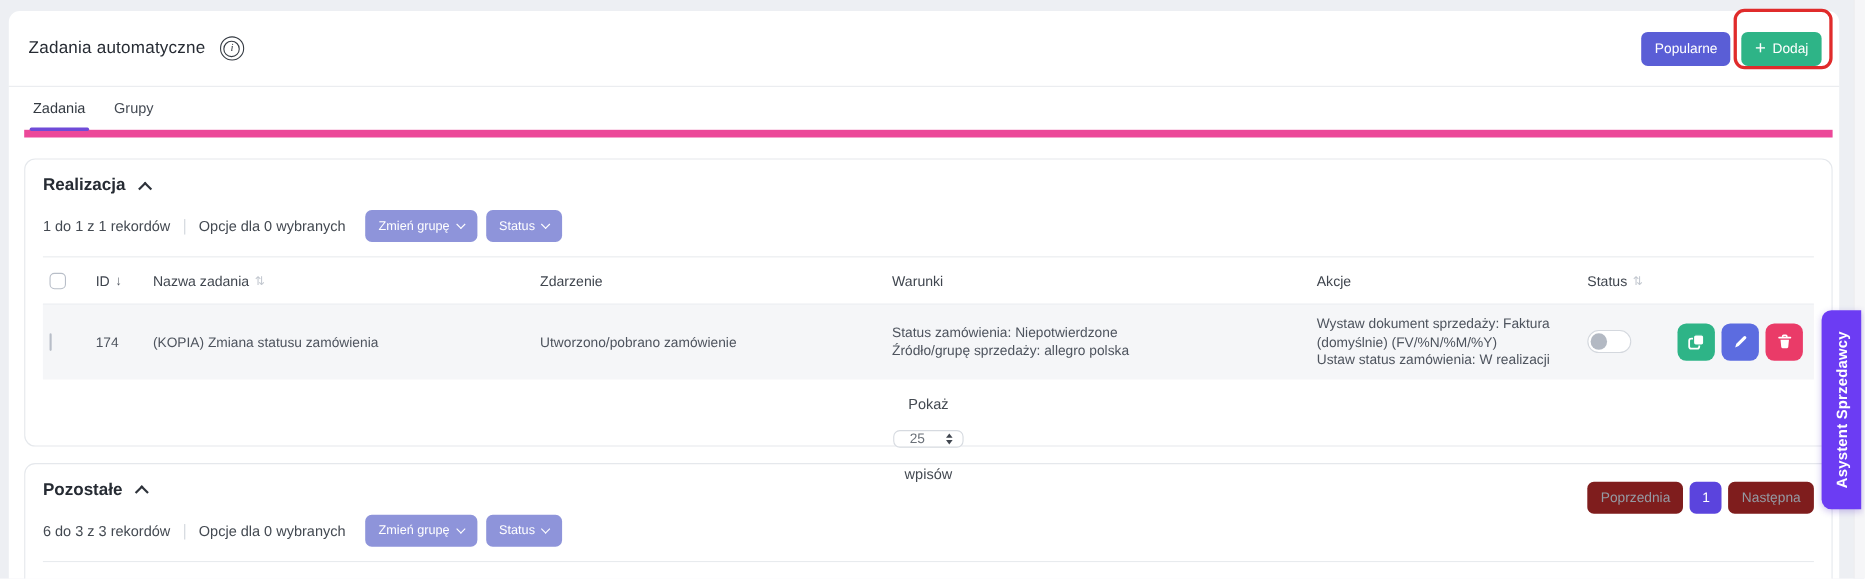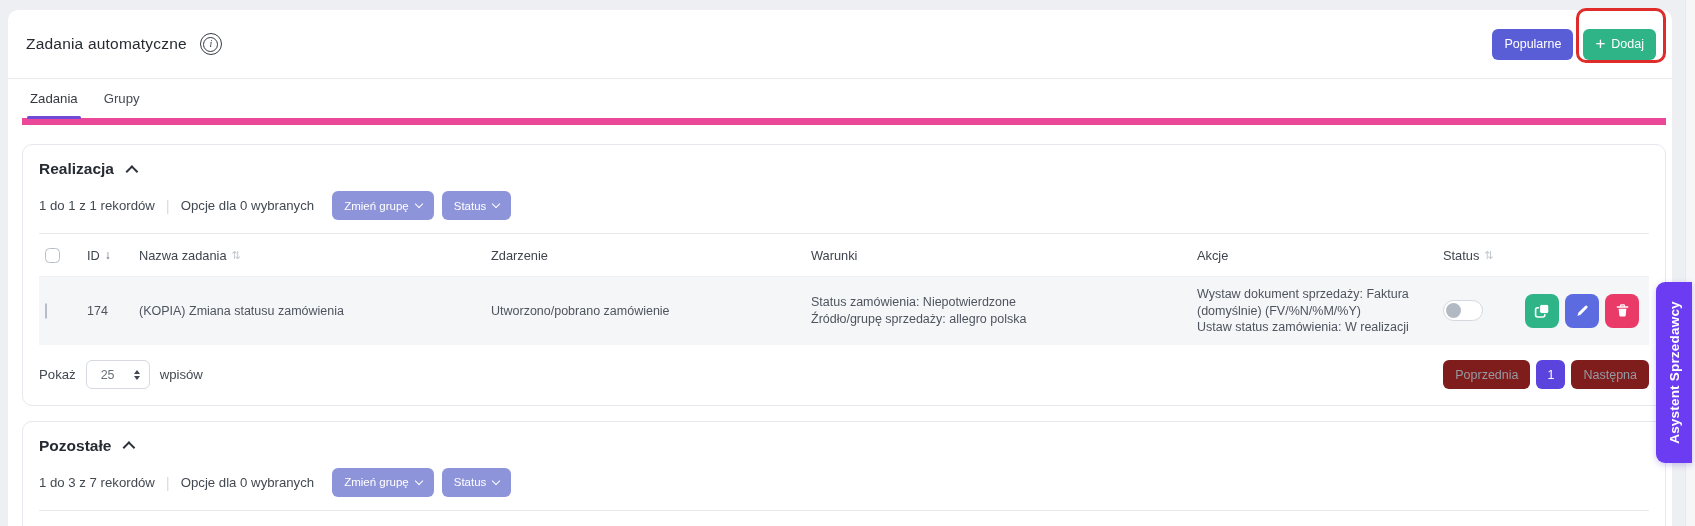--- a/index.html
+++ b/index.html
@@ -71,21 +71,21 @@
   .checkbox { width:15px; height:15px; border:1.6px solid #b8bec8; border-radius:4.5px; background:#fff; margin-left:6px; cursor:pointer; }
   .status-cell { display:flex; align-items:center; }
   .toggle { width:40px; height:21px; border:1px solid #d4d8de; border-radius:11px; background:#fff; position:relative; cursor:pointer; flex:0 0 auto; }
   .toggle .knob { position:absolute; left:2px; top:2px; width:15px; height:15px; border-radius:50%; background:#b3b9c3; }
   .row-actions { margin-left:auto; display:flex; gap:6px; padding-right:10px; }
   .icon-btn { width:34px; height:34px; border-radius:8px; border:none; display:flex; align-items:center; justify-content:center; cursor:pointer; }
   .icon-btn.copy { background:#2eb487; }
   .icon-btn.edit { background:#5c6ce0; }
   .icon-btn.del  { background:#ea3b68; }
   
-  .table-footer { display:flex; align-items:center; margin:15px 16px 15px; height:30px; }
+  .table-footer { display:flex; align-items:center; margin:15px 16px 15px; height:30px;flex-direction:column; }
   .show-label, .entries-label { font-size:13.2px; color:#434951; }
   .page-size-select {
     width:64px; height:29px; border:1px solid #d6dae0; border-radius:6px; background:#fff;
     display:flex; align-items:center; justify-content:space-between; padding:0 9px 0 14px; margin:16px 10px; cursor:pointer;
   }
   .page-size-value { font-size:12.5px; color:#6b7179; }
   .updown { display:flex; flex-direction:column; gap:2px; }
   .updown i { display:block; width:0; height:0; border-left:3.5px solid transparent; border-right:3.5px solid transparent; }
   .updown .up { border-bottom:4.5px solid #3f454e; }
   .updown .down { border-top:4.5px solid #3f454e; }
@@ -236,21 +236,21 @@
       </div>
     </div>
   </div>
 
   <div class="section-card last">
     <div class="section-heading">
       <span class="section-title">Pozostałe</span>
       <span class="chevron-up"></span>
     </div>
     <div class="controls-row">
-      <span class="records-text">1 do 3 z 7 rekordów</span>
+      <span class="records-text">6 do 3 z 3 rekordów</span>
       <span class="controls-sep">|</span>
       <span class="options-text">Opcje dla 0 wybranych</span>
       <button class="btn btn-lavender">
         <span>Zmień grupę</span>
         <span class="chev-down-sm"></span>
       </button>
       <button class="btn btn-lavender">
         <span>Status</span>
         <span class="chev-down-sm"></span>
       </button>

